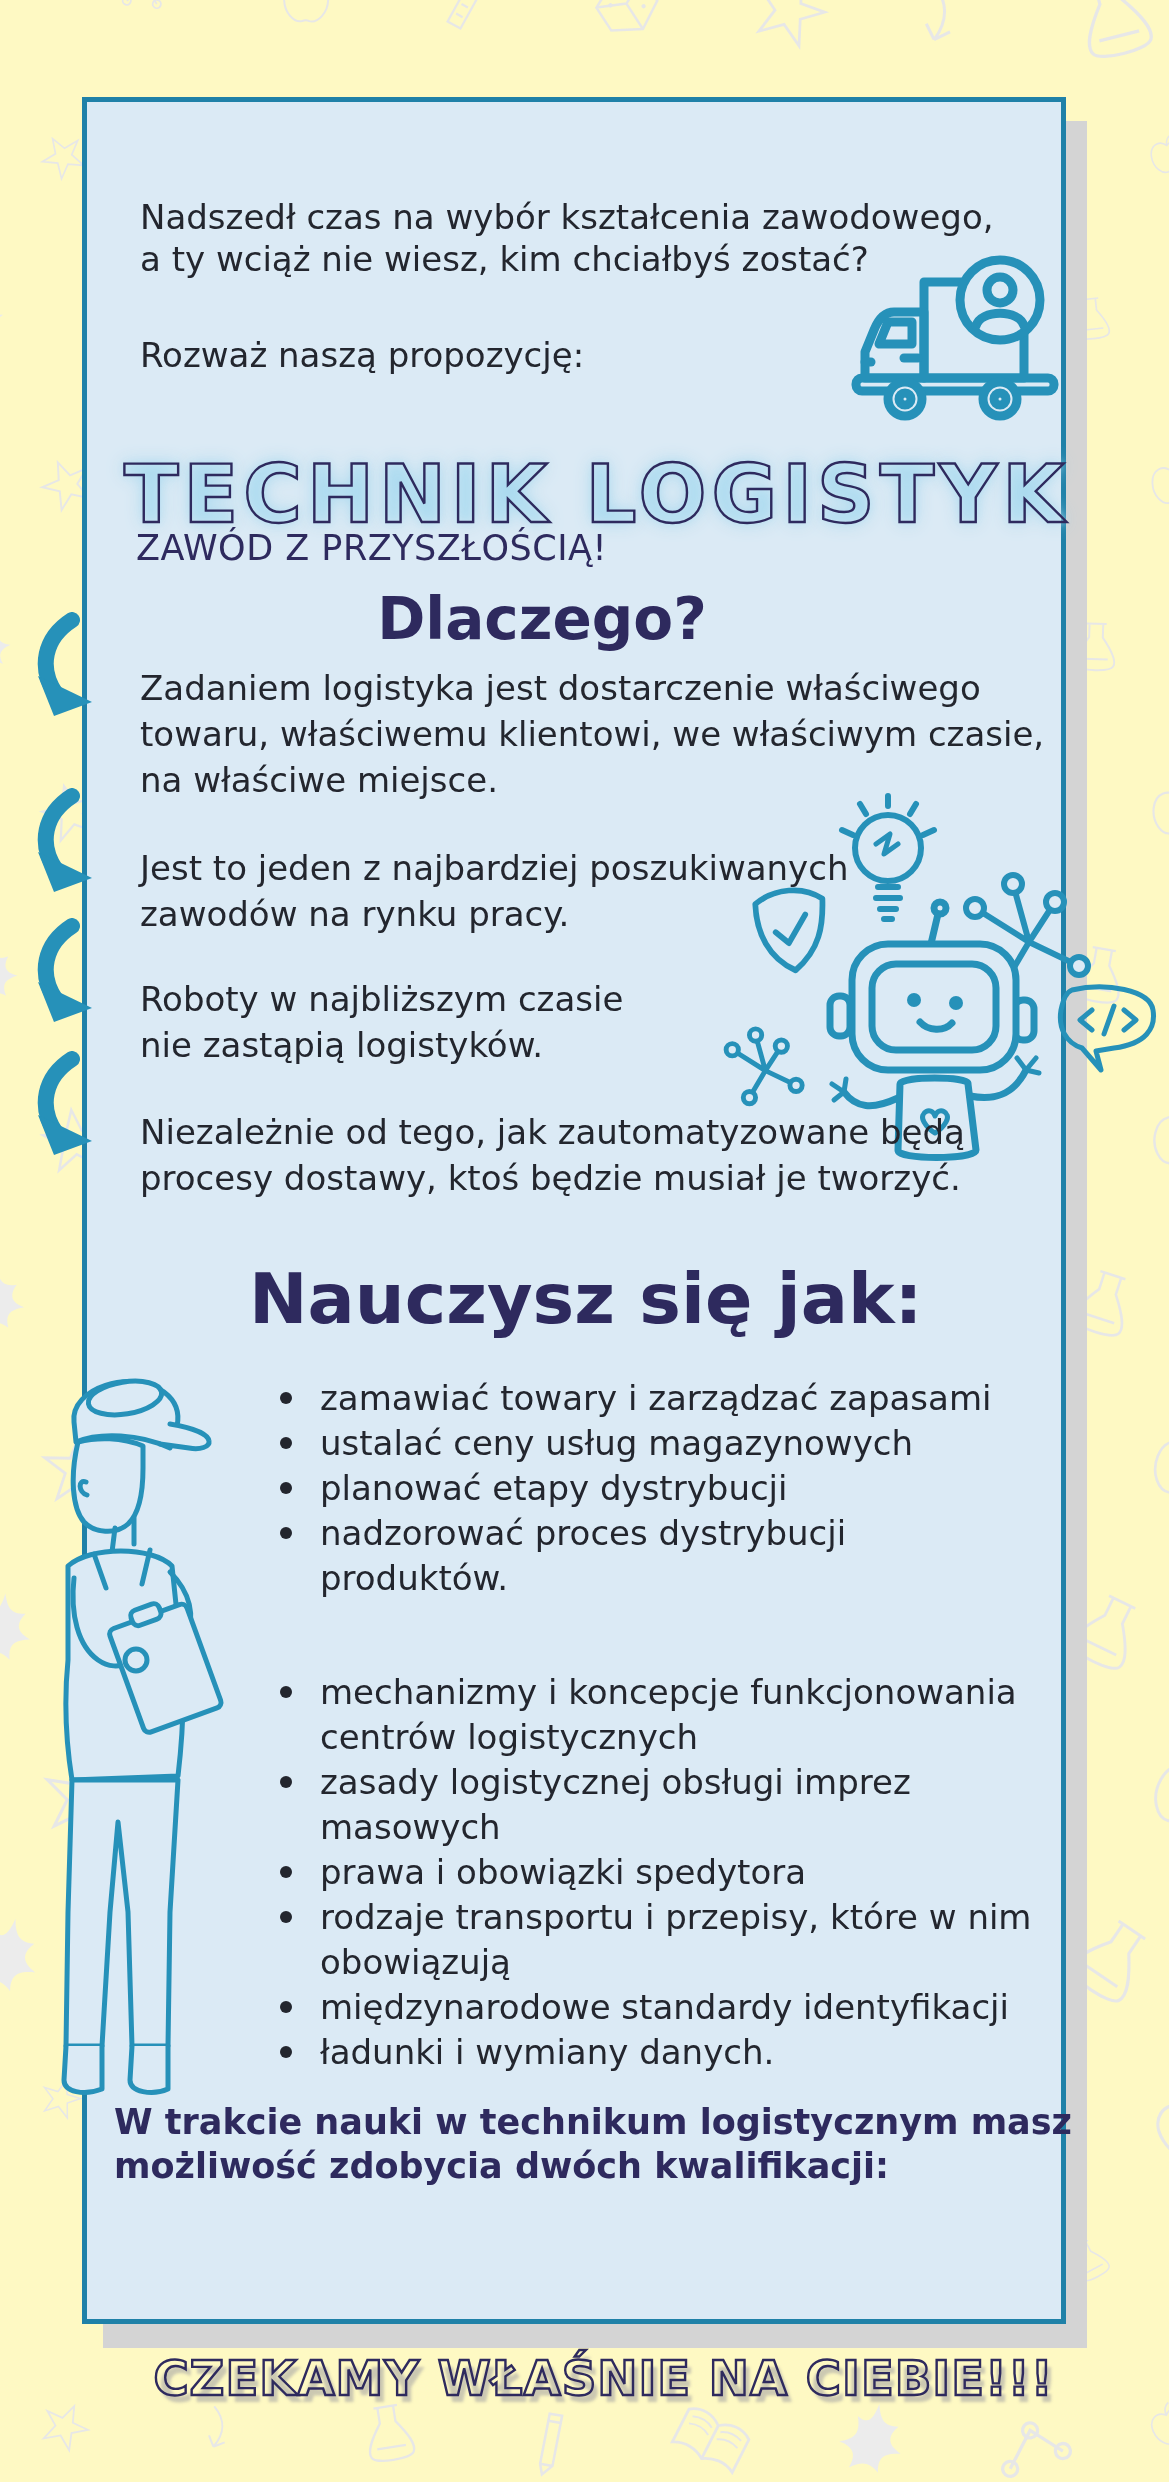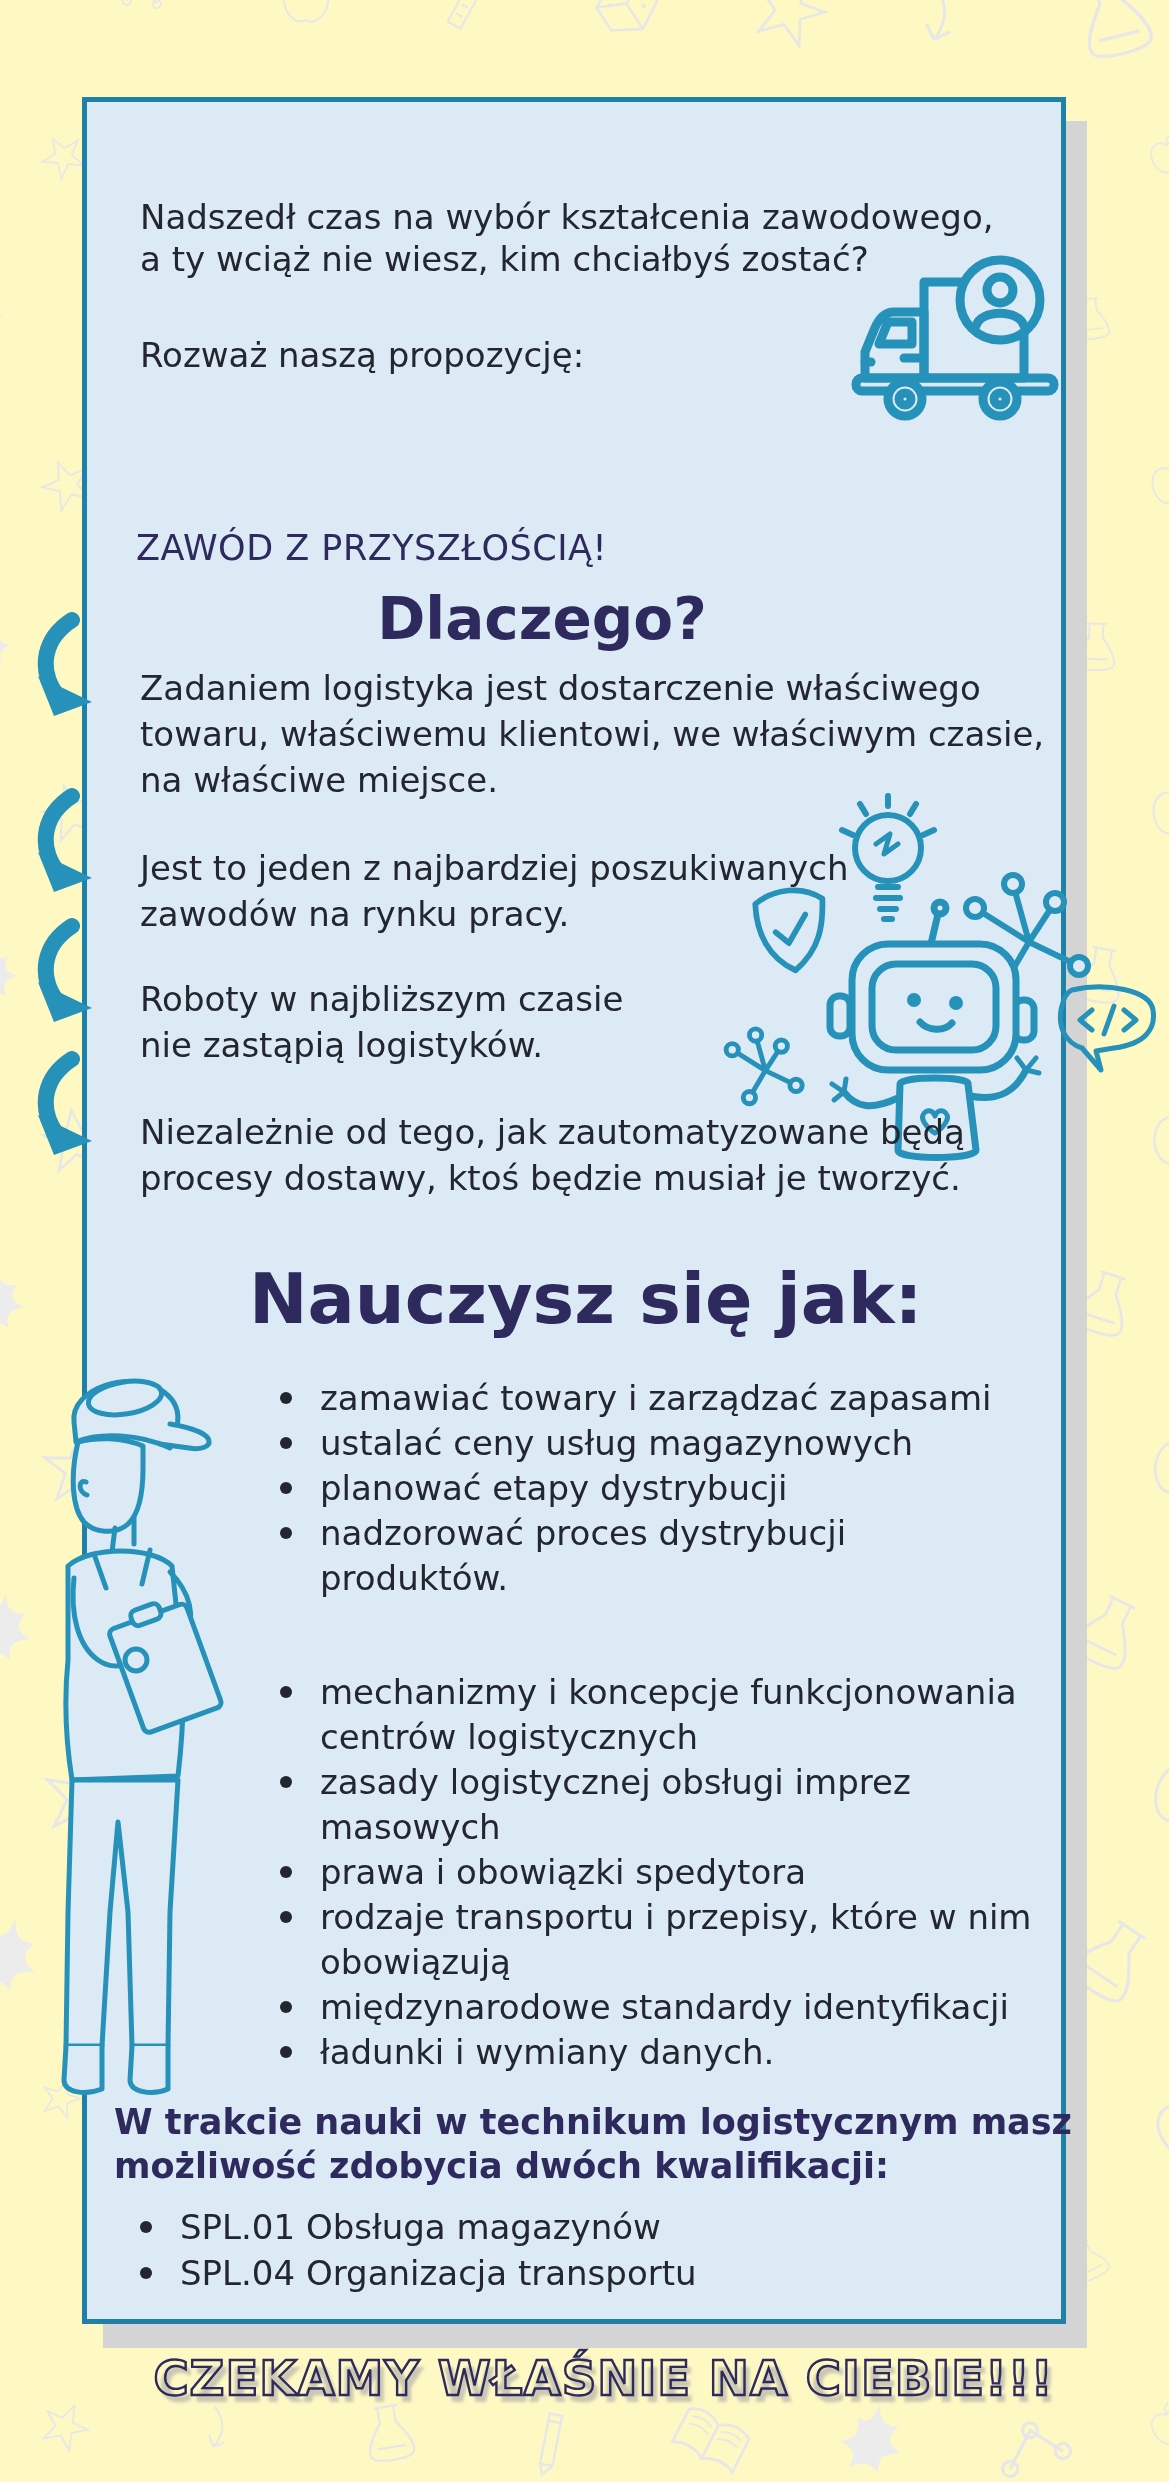--- a/index.html
+++ b/index.html
@@ -496,20 +496,21 @@
       <circle cx="152" cy="46" r="40" fill="#dbeaf5"></circle>
       <circle cx="152" cy="36" r="13"></circle>
       <path d="M128,72 C132,55 172,55 176,72"></path>
       <circle cx="57" cy="145" r="17" fill="#dbeaf5"></circle>
         <circle cx="57" cy="145" r="6"></circle>
       <circle cx="152" cy="145" r="17" fill="#dbeaf5"></circle>
         <circle cx="152" cy="145" r="6"></circle>
     </g>
   </svg>
 
+  <div class="txt display-font poster-title" style="left:124px;top:455px;">TECHNIK LOGISTYK</div>
   <div class="txt navy subtitle" style="left:136px;top:528px;">ZAWÓD Z PRZYSZŁOŚCIĄ!</div>
   <div class="txt navy h-why" style="left:82px;top:585px;width:920px;">Dlaczego?</div>
 
   <svg class="doodle" style="left:28px;top:612px;" width="120" height="108" viewBox="0 0 120 108">
       <path class="teal" stroke-width="16" d="M44,8 C16,26 10,56 28,82"></path>
       <path fill="#2691b9" d="M10,64 L64,90 L26,104 Z"></path>
     </svg>
   <svg class="doodle" style="left:28px;top:788px;" width="120" height="108" viewBox="0 0 120 108">
       <path class="teal" stroke-width="16" d="M44,8 C16,26 10,56 28,82"></path>
       <path fill="#2691b9" d="M10,64 L64,90 L26,104 Z"></path>
@@ -629,20 +630,16 @@
 masowych</li>
       <li>prawa i obowiązki spedytora</li>
       <li>rodzaje transportu i przepisy, które w nim
 obowiązują</li>
       <li>międzynarodowe standardy identyfikacji</li>
       <li>ładunki i wymiany danych.</li>
     </ul>
 
   <div class="txt navy qual-head" style="left:114px;top:2100px;">W trakcie nauki w technikum logistycznym masz
 możliwość zdobycia dwóch kwalifikacji:</div>
-  <ul class="blist spl" style="left:120px;top:2192px;width:800px;">
-      <li>SPL.01 Obsługa magazynów</li>
-      <li>SPL.04 Organizacja transportu</li>
-    </ul>
 
   <div class="txt display-font footer-cta" style="top:2354px;">CZEKAMY WŁAŚNIE NA CIEBIE!!!</div>
 
 </div>
 
 </body></html>

